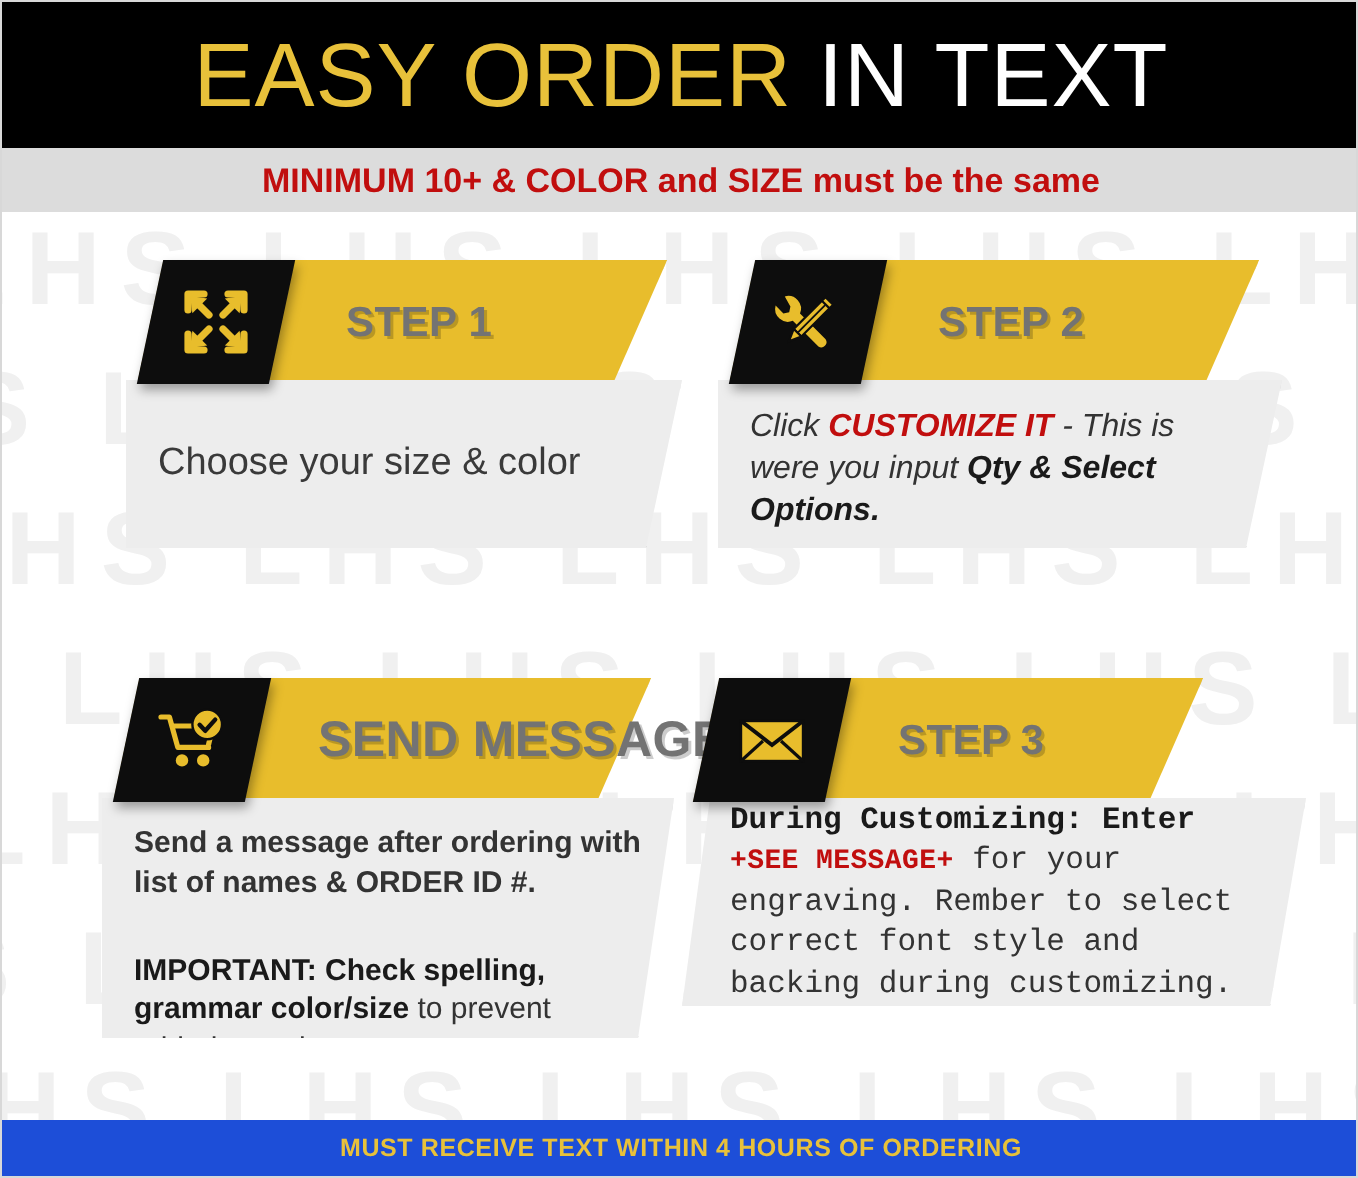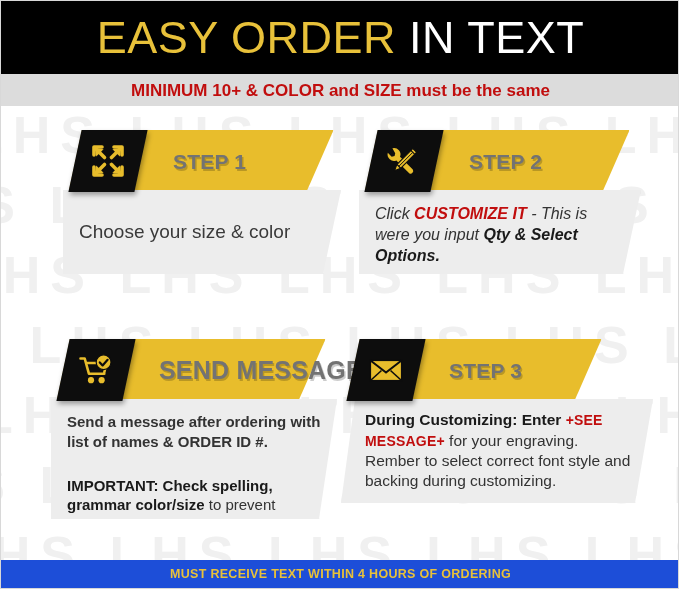--- a/index.html
+++ b/index.html
@@ -175,21 +175,21 @@
   .body-text + .body-text { margin-top: 24px; }
   .body-text b { font-weight: 700; color: #1a1a1a; }
   .body-text .red { color: #C10E0E; font-weight: 700; }
   .body-text .red-caps { color: #C10E0E; font-weight: 700; font-size: 14px; letter-spacing: 0.2px; }
 
   .big-line { font-size: 19px; color: #3a3a3a; }
 
   
   .clip-right { clip-path: polygon(0 0, 100% 0, calc(100% - 14px) 100%, 0 100%); }
   .clip-right-body { clip-path: polygon(0 0, 100% 0, calc(100% - 18px) 100%, 0 100%); }
-  .clip-left-body { clip-path: polygon(14px 0, 100% 0, calc(100% - 18px) 100%, 0 100%); }
+  .clip-left-body { clip-path: polygon(14px 0, 100% 0, calc(100% - 18px) 100%, 0 100%); font-family: Liberation Mono, monospace; }
 </style>
 </head>
 <body>
 
 <div id="poster">
 
   <div class="watermark-layer">
     <div class="wm-row" style="left:-30px; top:108px;">LHS LHS LHS LHS LHS LHS LHS LHS</div>
     <div class="wm-row" style="left:-110px; top:178px;">LHS LHS LHS LHS LHS LHS LHS LHS</div>
     <div class="wm-row" style="left:-40px; top:248px;">LHS LHS LHS LHS LHS LHS LHS LHS</div>

